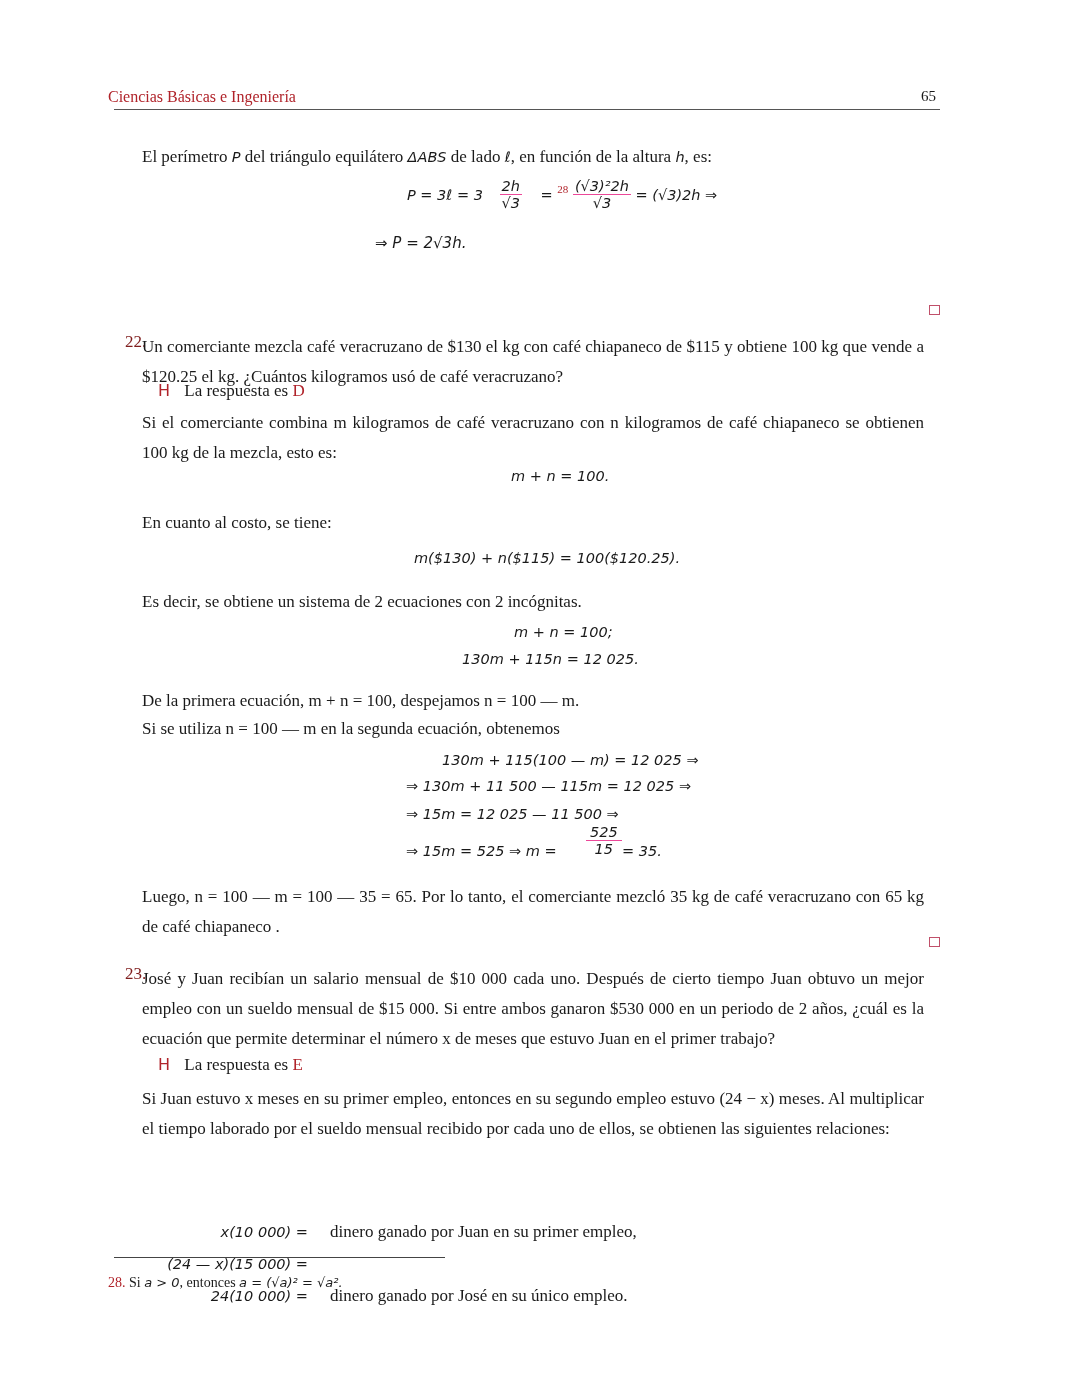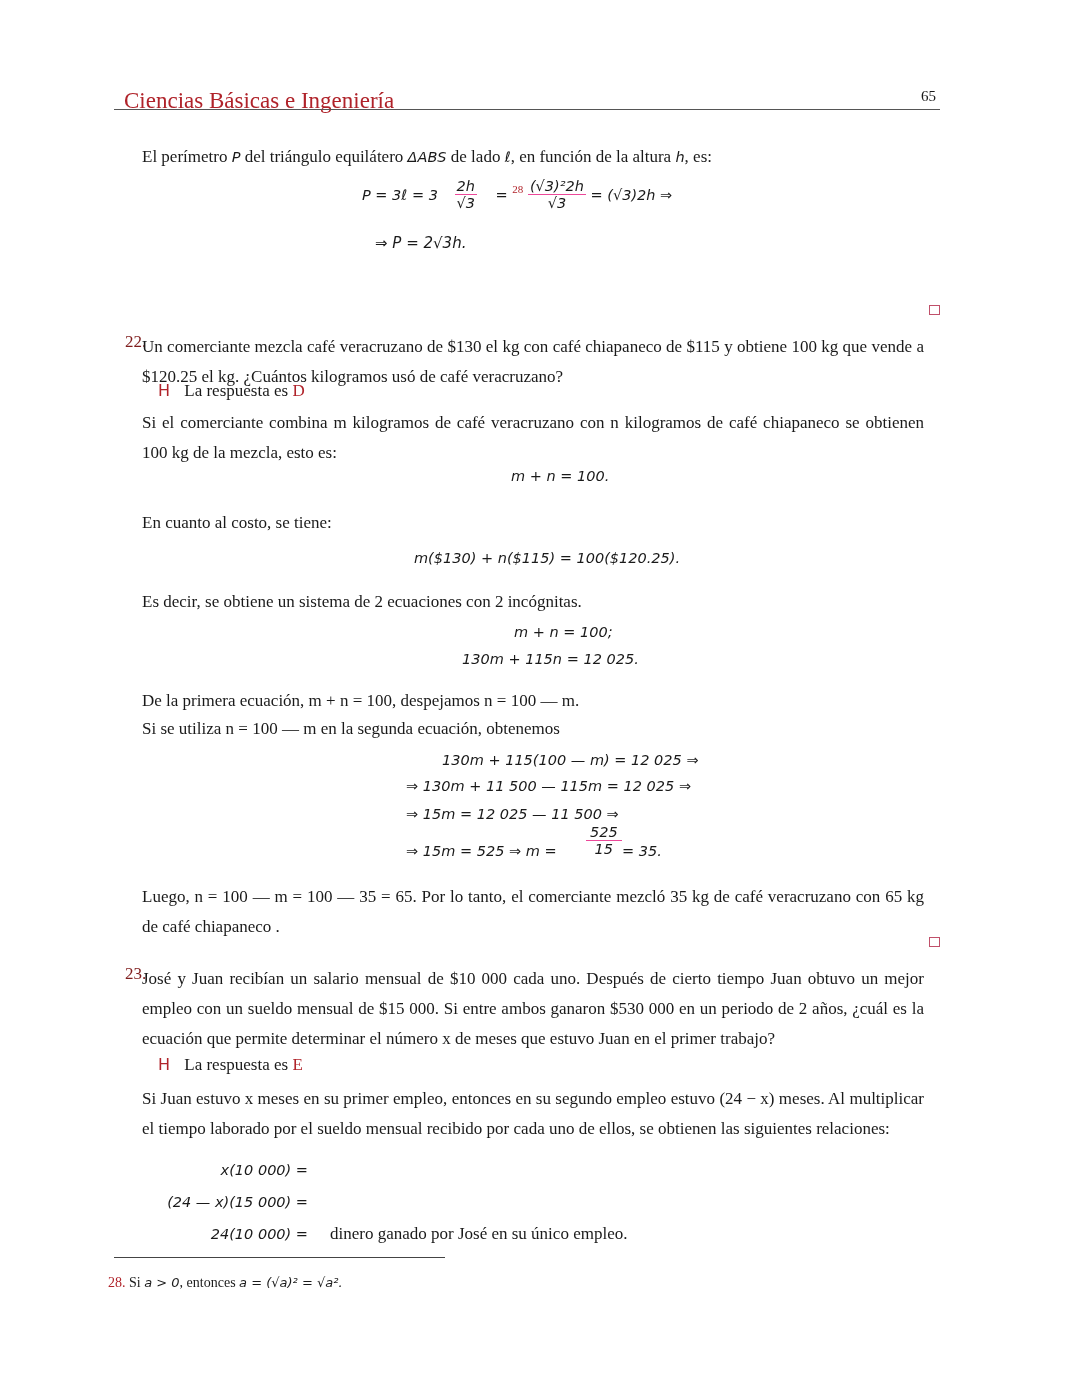--- a/index.html
+++ b/index.html
@@ -1,21 +1,21 @@
 <!DOCTYPE html>
 <html><head>
   <meta charset="utf-8">
   <style>
     html, body { margin: 0; padding: 0; background: #ffffff; }
     body { width: 1080px; height: 1397px; position: relative; overflow: hidden;
            font-family: "Liberation Serif", "DejaVu Serif", serif; color: #1a1a1a; font-size: 17px; }
     .abs { position: absolute; }
     .red { color: #b0232a; }
     .m { font-family: "DejaVu Sans", "Liberation Sans", sans-serif; font-style: italic; font-size: 14.5px; }
-    .header-title { left: 124px; top: 88px; font-size: 23px; color: #b0232a; }
+    .header-title { left: 108px; top: 88px; font-size: 16px; color: #b0232a; }
     .page-num { left: 921px; top: 88px; font-size: 15px; }
     .header-rule { left: 114px; top: 109px; width: 826px; height: 1px; background: #555; }
     .para { left: 142px; width: 782px; line-height: 30px; text-align: justify; }
     .qnum { left: 125px; color: #7f1d1d; }
     .qed { width: 9px; height: 8px; border: 1px solid #c0506a; }
     .eq { white-space: nowrap; }
     .frac { display: inline-block; text-align: center; vertical-align: middle; }
     .frac .num { display: block; border-bottom: 1px solid #ec4899; padding: 0 2px; }
     .frac .den { display: block; }
     .answer-h { font-family: "DejaVu Sans", sans-serif; color: #b0232a; font-size: 16px; }
@@ -29,21 +29,21 @@
 
 <div class="abs header-title">Ciencias Básicas e Ingeniería</div>
 <div class="abs page-num">65</div>
 <div class="abs header-rule"></div>
 
 <div class="abs para" style="top:142px;">
   <span>El perímetro </span><span class="m">P</span><span> del triángulo equilátero </span><span class="m">ΔABS</span><span> de lado </span><span class="m">ℓ</span><span>, en función de la altura </span><span class="m">h</span><span>, es:</span>
 </div>
 
 <div class="abs eq m" style="left:362px; top:178px;">
-  <span style="vertical-align:middle;">P = 3ℓ = 3</span>
+  <span style="vertical-align:middle;margin-left:45px;">P = 3ℓ = 3</span>
   <span class="frac" style="margin-left:12px;"><span class="num">2h</span><span class="den">√3</span></span>
   <span style="vertical-align:middle; margin-left:14px;">=</span>
   <sup class="red" style="font-family:'Liberation Serif',serif; font-style:normal; font-size:11px;">28</sup>
   <span class="frac"><span class="num">(√3)²2h</span><span class="den">√3</span></span>
   <span style="vertical-align:middle;">= (√3)2h ⇒</span>
 </div>
 <div class="abs eq m" style="left:375px; top:234px; font-size:15px;">⇒ P = 2√3h.</div>
 
 <div class="abs qed" style="left:929px; top:305px;"></div>
 
@@ -76,22 +76,23 @@
 <div class="abs qed" style="left:929px; top:937px;"></div>
 
 <div class="abs qnum" style="top:964px;">23.</div>
 <div class="abs para" style="top:964px;">José y Juan recibían un salario mensual de $10 000 cada uno. Después de cierto tiempo Juan obtuvo un mejor empleo con un sueldo mensual de $15 000. Si entre ambos ganaron $530 000 en un periodo de 2 años, ¿cuál es la ecuación que permite determinar el número x de meses que estuvo Juan en el primer trabajo?</div>
 <div class="abs" style="left:158px; top:1055px;">
   <span class="answer-h">H</span>
   <span style="margin-left:10px;">La respuesta es </span><span class="red">E</span>
 </div>
 <div class="abs para" style="top:1084px;">Si Juan estuvo x meses en su primer empleo, entonces en su segundo empleo estuvo (24 − x) meses. Al multiplicar el tiempo laborado por el sueldo mensual recibido por cada uno de ellos, se obtienen las siguientes relaciones:</div>
 
-<div class="abs" style="left:0; top:1160px; width:976px; height:90px;">
+<div class="abs" style="left:0; top:1222px; width:976px; height:90px;">
   <div class="rel-left m" style="top:2px;">x(10 000) =</div>
+  <div class="rel-right" style="top:0;">dinero ganado por Juan en su primer empleo,</div>
   <div class="rel-left m" style="top:34px;">(24 — x)(15 000) =</div>
   <div class="rel-left m" style="top:66px;">24(10 000) =</div>
   <div class="rel-right" style="top:64px;">dinero ganado por José en su único empleo.</div>
 </div>
 
 <div class="abs footnote-rule"></div>
 <div class="abs footnote">
   <span class="red">28.</span><span> Si </span><span class="m" style="font-size:13px;">a &gt; 0</span><span>, entonces </span><span class="m" style="font-size:13px;">a = (√a)² = √a².</span>
 </div>
 

